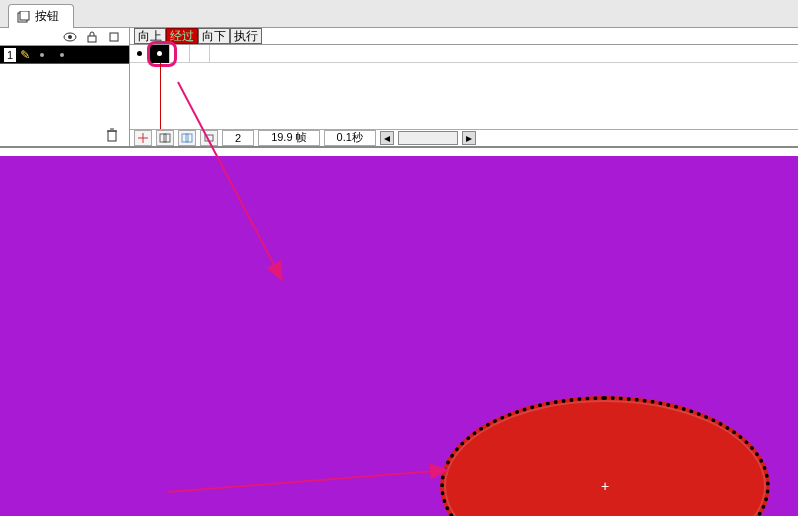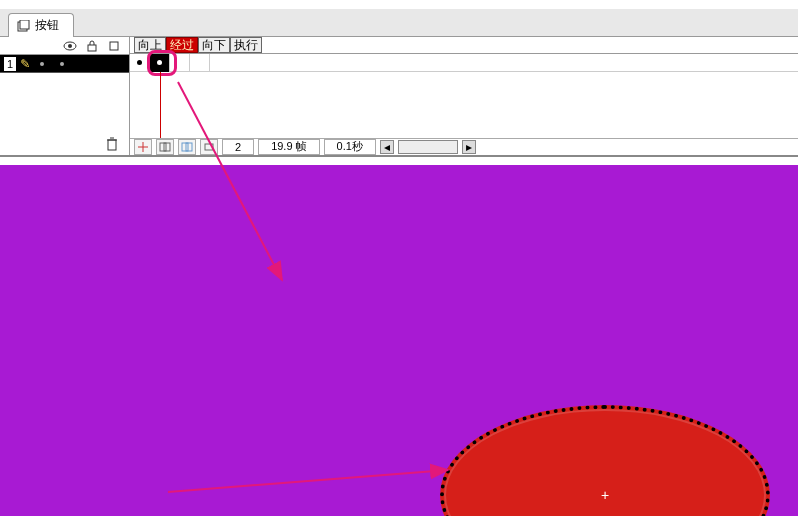--- a/index.html
+++ b/index.html
@@ -15,21 +15,20 @@
     position: relative;
   }
 
   
   .tab-row {
     height: 28px;
     border-bottom: 1px solid #999;
     background: #e8e8e8;
     display: flex;
     align-items: flex-end;
-    margin-top: 9px;
   }
   .tab {
     margin-left: 8px;
     height: 24px;
     display: flex;
     align-items: center;
     padding: 0 14px 0 8px;
     background: #fff;
     border: 1px solid #999;
     border-bottom: none;
@@ -110,21 +109,21 @@
   }
   .fh-cell {
     font-size: 12px;
     padding: 1px 3px;
     border: 1px solid #666;
     background:#eee;
     line-height: 12px;
   }
   .fh-cell.selected {
     background: #c00;
-    color: #fef9c3;
+    color: #86efac;
     border-color: #800;
   }
 
   .frame-track-row {
     height: 18px;
     display:flex;
     align-items:center;
     border-bottom:1px solid #ccc;
     position:relative;
   }

